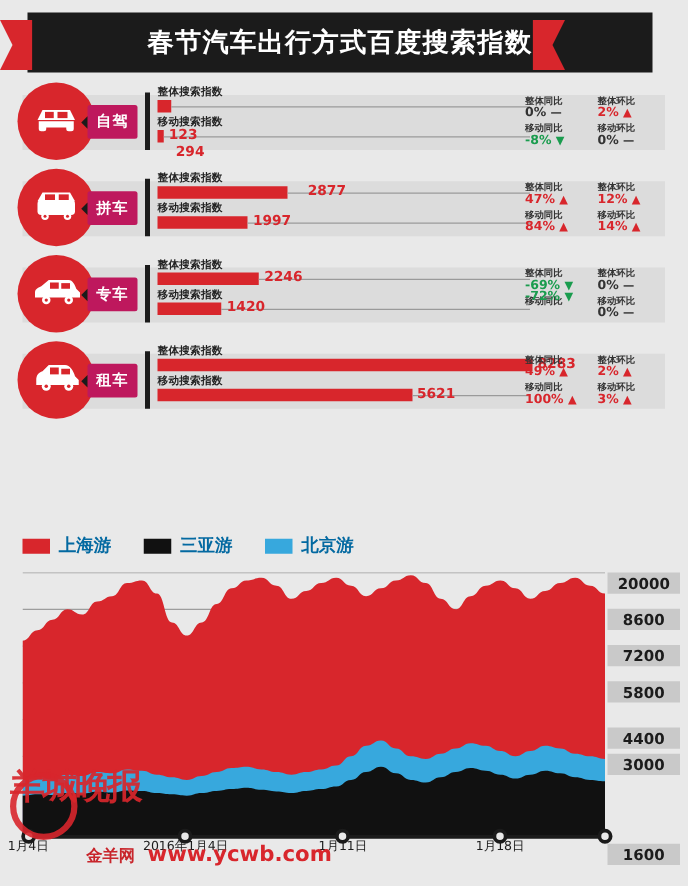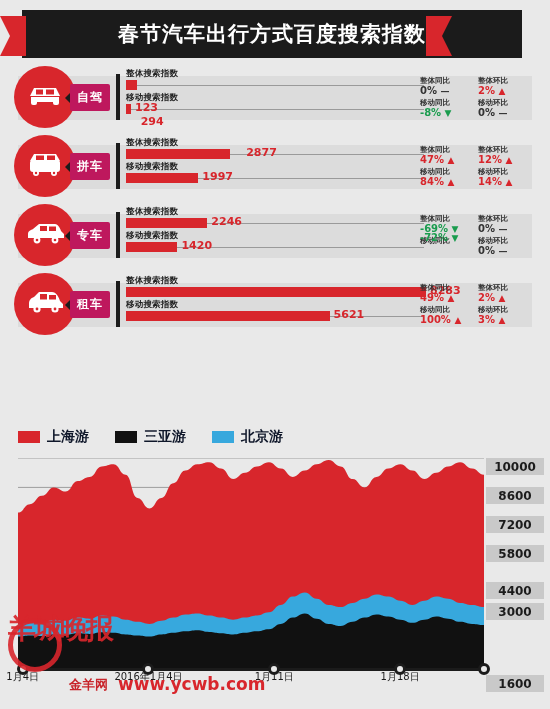--- a/index.html
+++ b/index.html
@@ -80,21 +80,21 @@
   }
   .up{color:#d8262c;}
   .down{color:#1a9c4e;}
   .flat{color:#333;}
   .arrow{font-size:9px;}
 
   
   .legend{position:absolute;left:18px;top:424px;height:26px;display:flex;align-items:center;}
   .legend .item{display:flex;align-items:center;margin-right:26px;}
   .legend .sw{width:22px;height:12px;margin-right:7px;}
-  .legend .lb{font-size:14px;font-weight:bold;color:#0f172a;}
+  .legend .lb{font-size:14px;font-weight:bold;color:#0369a1;}
 
   
   .chart{
     position:absolute;left:18px;top:458px;width:466px;height:210px;
     background:#e9e9e9;
   }
   .ylabels{position:absolute;left:486px;top:458px;width:62px;}
   .ylab{
     position:absolute;right:4px;width:58px;height:17px;
     background:#c9c9c9;color:#1b1b1b;font-size:12px;font-weight:bold;
@@ -302,21 +302,21 @@
       <line x1="0" x2="466" y1="88.2" y2="88.2" stroke="#9d9d9d" stroke-width="1"></line>
       <line x1="0" x2="466" y1="58.80000000000001" y2="58.80000000000001" stroke="#9d9d9d" stroke-width="1"></line>
       <line x1="0" x2="466" y1="29.400000000000006" y2="29.400000000000006" stroke="#9d9d9d" stroke-width="1"></line>
       <line x1="0" x2="466" y1="0" y2="0" stroke="#9d9d9d" stroke-width="1"></line>
       <path d="M 0 54.599999999999994 C 5.9743589743589745 54.599999999999994 5.9743589743589745 46.19999999999999 11.948717948717949 46.19999999999999 C 17.923076923076923 46.19999999999999 17.923076923076923 37.80000000000001 23.897435897435898 37.80000000000001 C 29.871794871794872 37.80000000000001 29.871794871794872 29.400000000000006 35.84615384615385 29.400000000000006 C 41.82051282051282 29.400000000000006 41.82051282051282 33.599999999999994 47.794871794871796 33.599999999999994 C 53.76923076923077 33.599999999999994 53.76923076923077 23.099999999999994 59.74358974358974 23.099999999999994 C 65.71794871794872 23.099999999999994 65.71794871794872 18.900000000000006 71.6923076923077 18.900000000000006 C 77.66666666666666 18.900000000000006 77.66666666666666 8.400000000000006 83.64102564102564 8.400000000000006 C 89.61538461538461 8.400000000000006 89.61538461538461 6.300000000000011 95.58974358974359 6.300000000000011 C 101.56410256410257 6.300000000000011 101.56410256410257 16.799999999999983 107.53846153846155 16.799999999999983 C 113.51282051282051 16.799999999999983 113.51282051282051 39.89999999999998 119.48717948717947 39.89999999999998 C 125.46153846153845 39.89999999999998 125.46153846153845 50.400000000000006 131.43589743589743 50.400000000000006 C 137.4102564102564 50.400000000000006 137.4102564102564 39.89999999999998 143.3846153846154 39.89999999999998 C 149.35897435897436 39.89999999999998 149.35897435897436 25.19999999999999 155.33333333333331 25.19999999999999 C 161.3076923076923 25.19999999999999 161.3076923076923 12.600000000000023 167.28205128205127 12.600000000000023 C 173.25641025641028 12.600000000000023 173.25641025641028 6.300000000000011 179.23076923076925 6.300000000000011 C 185.20512820512823 6.300000000000011 185.20512820512823 4.200000000000017 191.17948717948718 4.200000000000017 C 197.15384615384616 4.200000000000017 197.15384615384616 10.5 203.12820512820514 10.5 C 209.10256410256412 10.5 209.10256410256412 21 215.0769230769231 21 C 221.05128205128204 21 221.05128205128204 14.699999999999989 227.02564102564102 14.699999999999989 C 233 14.699999999999989 233 8.400000000000006 238.97435897435895 8.400000000000006 C 244.94871794871793 8.400000000000006 244.94871794871793 4.200000000000017 250.9230769230769 4.200000000000017 C 256.8974358974359 4.200000000000017 256.8974358974359 10.5 262.87179487179486 10.5 C 268.8461538461538 10.5 268.8461538461538 18.900000000000006 274.8205128205128 18.900000000000006 C 280.7948717948718 18.900000000000006 280.7948717948718 12.600000000000023 286.7692307692308 12.600000000000023 C 292.7435897435897 12.600000000000023 292.7435897435897 6.300000000000011 298.71794871794873 6.300000000000011 C 304.6923076923077 6.300000000000011 304.6923076923077 2.0999999999999943 310.66666666666663 2.0999999999999943 C 316.64102564102564 2.0999999999999943 316.64102564102564 8.400000000000006 322.6153846153846 8.400000000000006 C 328.58974358974353 8.400000000000006 328.58974358974353 21 334.56410256410254 21 C 340.53846153846155 21 340.53846153846155 29.400000000000006 346.5128205128205 29.400000000000006 C 352.4871794871795 29.400000000000006 352.4871794871795 18.900000000000006 358.4615384615385 18.900000000000006 C 364.43589743589746 18.900000000000006 364.43589743589746 10.5 370.4102564102564 10.5 C 376.38461538461536 10.5 376.38461538461536 6.300000000000011 382.35897435897436 6.300000000000011 C 388.33333333333337 6.300000000000011 388.33333333333337 12.600000000000023 394.3076923076923 12.600000000000023 C 400.28205128205127 12.600000000000023 400.28205128205127 21 406.2564102564103 21 C 412.2307692307693 21 412.2307692307693 14.699999999999989 418.20512820512823 14.699999999999989 C 424.1794871794872 14.699999999999989 424.1794871794872 8.400000000000006 430.1538461538462 8.400000000000006 C 436.12820512820514 8.400000000000006 436.12820512820514 4.200000000000017 442.1025641025641 4.200000000000017 C 448.0769230769231 4.200000000000017 448.0769230769231 10.5 454.05128205128204 10.5 C 460.025641025641 10.5 460.025641025641 16.799999999999983 466 16.799999999999983 L 466 210 L 0 210 Z" fill="#d8262c"></path>
       <path d="M 0 165.9 C 5.9743589743589745 165.9 5.9743589743589745 163.8 11.948717948717949 163.8 C 17.923076923076923 163.8 17.923076923076923 164.85 23.897435897435898 164.85 C 29.871794871794872 164.85 29.871794871794872 161.7 35.84615384615385 161.7 C 41.82051282051282 161.7 41.82051282051282 162.75 47.794871794871796 162.75 C 53.76923076923077 162.75 53.76923076923077 159.6 59.74358974358974 159.6 C 65.71794871794872 159.6 65.71794871794872 160.65 71.6923076923077 160.65 C 77.66666666666666 160.65 77.66666666666666 157.5 83.64102564102564 157.5 C 89.61538461538461 157.5 89.61538461538461 158.55 95.58974358974359 158.55 C 101.56410256410257 158.55 101.56410256410257 161.7 107.53846153846155 161.7 C 113.51282051282051 161.7 113.51282051282051 163.8 119.48717948717947 163.8 C 125.46153846153845 163.8 125.46153846153845 165.9 131.43589743589743 165.9 C 137.4102564102564 165.9 137.4102564102564 162.75 143.3846153846154 162.75 C 149.35897435897436 162.75 149.35897435897436 159.6 155.33333333333331 159.6 C 161.3076923076923 159.6 161.3076923076923 156.45 167.28205128205127 156.45 C 173.25641025641028 156.45 173.25641025641028 155.4 179.23076923076925 155.4 C 185.20512820512823 155.4 185.20512820512823 157.5 191.17948717948718 157.5 C 197.15384615384616 157.5 197.15384615384616 159.6 203.12820512820514 159.6 C 209.10256410256412 159.6 209.10256410256412 161.7 215.0769230769231 161.7 C 221.05128205128204 161.7 221.05128205128204 159.6 227.02564102564102 159.6 C 233 159.6 233 157.5 238.97435897435895 157.5 C 244.94871794871793 157.5 244.94871794871793 154.35 250.9230769230769 154.35 C 256.8974358974359 154.35 256.8974358974359 147 262.87179487179486 147 C 268.8461538461538 147 268.8461538461538 138.6 274.8205128205128 138.6 C 280.7948717948718 138.6 280.7948717948718 134.4 286.7692307692308 134.4 C 292.7435897435897 134.4 292.7435897435897 140.7 298.71794871794873 140.7 C 304.6923076923077 140.7 304.6923076923077 147 310.66666666666663 147 C 316.64102564102564 147 316.64102564102564 149.1 322.6153846153846 149.1 C 328.58974358974353 149.1 328.58974358974353 144.9 334.56410256410254 144.9 C 340.53846153846155 144.9 340.53846153846155 140.7 346.5128205128205 140.7 C 352.4871794871795 140.7 352.4871794871795 136.5 358.4615384615385 136.5 C 364.43589743589746 136.5 364.43589743589746 138.6 370.4102564102564 138.6 C 376.38461538461536 138.6 376.38461538461536 142.8 382.35897435897436 142.8 C 388.33333333333337 142.8 388.33333333333337 147 394.3076923076923 147 C 400.28205128205127 147 400.28205128205127 142.8 406.2564102564103 142.8 C 412.2307692307693 142.8 412.2307692307693 138.6 418.20512820512823 138.6 C 424.1794871794872 138.6 424.1794871794872 140.7 430.1538461538462 140.7 C 436.12820512820514 140.7 436.12820512820514 144.9 442.1025641025641 144.9 C 448.0769230769231 144.9 448.0769230769231 147 454.05128205128204 147 C 460.025641025641 147 460.025641025641 149.1 466 149.1 L 466 210 L 0 210 Z" fill="#37a8dd"></path>
       <path d="M 0 178.5 C 5.9743589743589745 178.5 5.9743589743589745 177.45 11.948717948717949 177.45 C 17.923076923076923 177.45 17.923076923076923 178.08 23.897435897435898 178.08 C 29.871794871794872 178.08 29.871794871794872 176.4 35.84615384615385 176.4 C 41.82051282051282 176.4 41.82051282051282 176.82 47.794871794871796 176.82 C 53.76923076923077 176.82 53.76923076923077 175.35 59.74358974358974 175.35 C 65.71794871794872 175.35 65.71794871794872 175.98 71.6923076923077 175.98 C 77.66666666666666 175.98 77.66666666666666 174.3 83.64102564102564 174.3 C 89.61538461538461 174.3 89.61538461538461 174.72 95.58974358974359 174.72 C 101.56410256410257 174.72 101.56410256410257 176.4 107.53846153846155 176.4 C 113.51282051282051 176.4 113.51282051282051 177.45 119.48717948717947 177.45 C 125.46153846153845 177.45 125.46153846153845 178.5 131.43589743589743 178.5 C 137.4102564102564 178.5 137.4102564102564 176.4 143.3846153846154 176.4 C 149.35897435897436 176.4 149.35897435897436 174.72 155.33333333333331 174.72 C 161.3076923076923 174.72 161.3076923076923 173.25 167.28205128205127 173.25 C 173.25641025641028 173.25 173.25641025641028 172.2 179.23076923076925 172.2 C 185.20512820512823 172.2 185.20512820512823 173.88 191.17948717948718 173.88 C 197.15384615384616 173.88 197.15384615384616 175.14 203.12820512820514 175.14 C 209.10256410256412 175.14 209.10256410256412 176.4 215.0769230769231 176.4 C 221.05128205128204 176.4 221.05128205128204 174.72 227.02564102564102 174.72 C 233 174.72 233 173.25 238.97435897435895 173.25 C 244.94871794871793 173.25 244.94871794871793 171.15 250.9230769230769 171.15 C 256.8974358974359 171.15 256.8974358974359 165.9 262.87179487179486 165.9 C 268.8461538461538 165.9 268.8461538461538 159.6 274.8205128205128 159.6 C 280.7948717948718 159.6 280.7948717948718 155.4 286.7692307692308 155.4 C 292.7435897435897 155.4 292.7435897435897 160.65 298.71794871794873 160.65 C 304.6923076923077 160.65 304.6923076923077 165.9 310.66666666666663 165.9 C 316.64102564102564 165.9 316.64102564102564 168 322.6153846153846 168 C 328.58974358974353 168 328.58974358974353 163.8 334.56410256410254 163.8 C 340.53846153846155 163.8 340.53846153846155 159.6 346.5128205128205 159.6 C 352.4871794871795 159.6 352.4871794871795 156.45 358.4615384615385 156.45 C 364.43589743589746 156.45 364.43589743589746 158.55 370.4102564102564 158.55 C 376.38461538461536 158.55 376.38461538461536 161.7 382.35897435897436 161.7 C 388.33333333333337 161.7 388.33333333333337 164.85 394.3076923076923 164.85 C 400.28205128205127 164.85 400.28205128205127 161.7 406.2564102564103 161.7 C 412.2307692307693 161.7 412.2307692307693 158.55 418.20512820512823 158.55 C 424.1794871794872 158.55 424.1794871794872 160.65 430.1538461538462 160.65 C 436.12820512820514 160.65 436.12820512820514 163.8 442.1025641025641 163.8 C 448.0769230769231 163.8 448.0769230769231 165.9 454.05128205128204 165.9 C 460.025641025641 165.9 460.025641025641 166.95 466 166.95 L 466 210 L 0 210 Z" fill="#111111"></path>
     </svg>
 </div>
 <div class="ylabels" id="ylabels">
-    <div class="ylab" style="top: 0px;">10000</div>
+    <div class="ylab" style="top: 0px;">20000</div>
     <div class="ylab" style="top: 29px;">8600</div>
     <div class="ylab" style="top: 58px;">7200</div>
     <div class="ylab" style="top: 87px;">5800</div>
     <div class="ylab" style="top: 124px;">4400</div>
     <div class="ylab" style="top: 145px;">3000</div>
     <div class="ylab" style="top: 174px; margin-top: 43px;">1600</div>
   </div>
 
 <div class="xaxis">
   <div class="line"></div>

